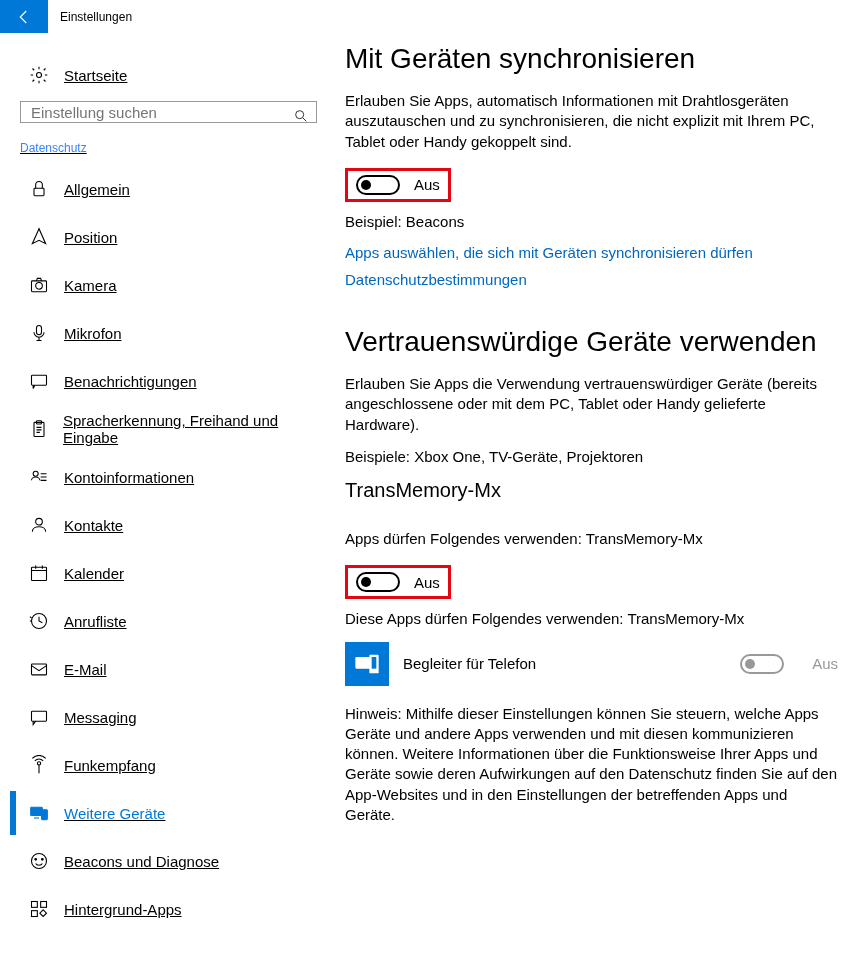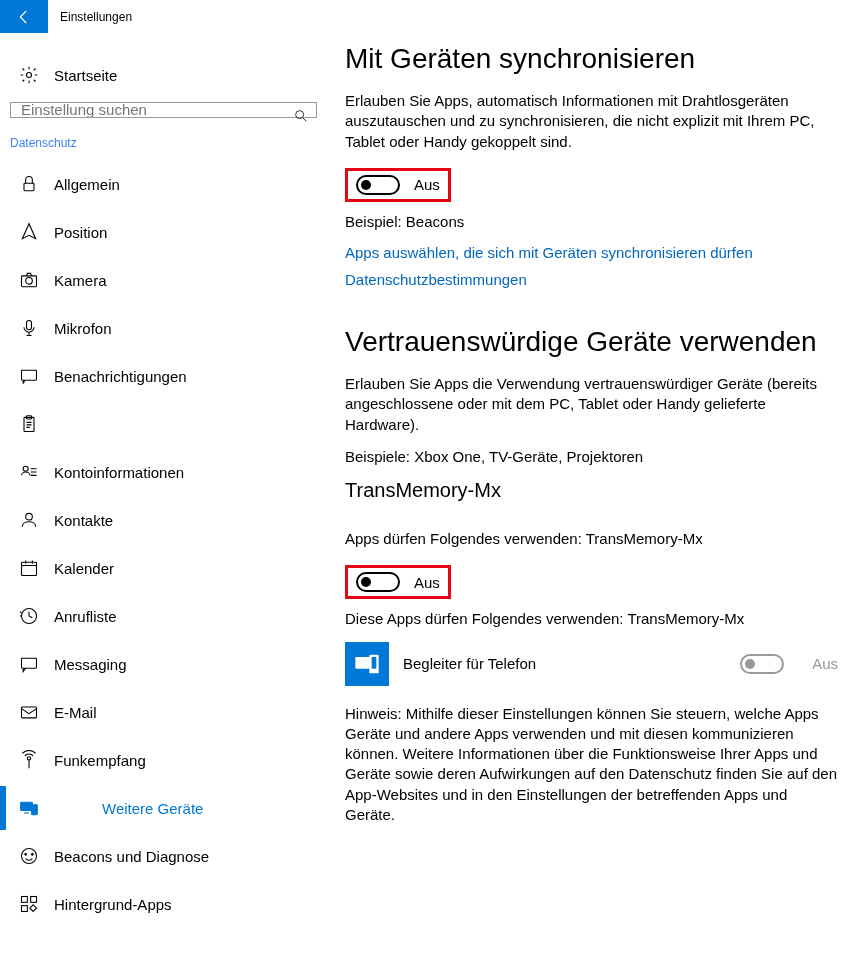--- a/index.html
+++ b/index.html
@@ -2,31 +2,31 @@
 <html><head>
 <meta charset="utf-8">
 <style>
 * { box-sizing: border-box; margin: 0; padding: 0; }
 body { font-family: "Segoe UI", Arial, sans-serif; font-size: 15px; color: #000; background: #fff; width: 863px; }
 .titlebar { height: 33px; display: flex; align-items: center; background: #fff; }
 .back-btn { width: 48px; height: 33px; background: #0078d7; display: flex; align-items: center; justify-content: center; }
 .back-btn svg { width: 18px; height: 18px; stroke: #fff; stroke-width: 1.5; fill: none; }
 .titlebar-title { margin-left: 12px; font-size: 12px; }
 .container { display: flex; }
-.sidebar { width: 335px; padding: 20px 10px 0 10px; }
+.sidebar { width: 335px; padding: 20px 10px 0 20px; text-decoration: underline; }
 .sidebar-top { margin-bottom: 22px; }
 .sb-item { display: flex; align-items: center; height: 44px; padding-left: 8px; cursor: default; margin-bottom: 4px; }
-.sb-item.selected { position: relative; gap: 48px; }
+.sb-item.selected { position: relative; }
 .sb-item.selected::before { content: ""; position: absolute; left: -10px; top: 0; bottom: 0; width: 6px; background: #0078d7; }
 .sb-item.selected .sb-label, .sb-item.selected svg { color: #0078d7; stroke: #0078d7; fill: #0078d7; }
 .sb-icon { width: 22px; height: 22px; display: flex; align-items: center; justify-content: center; margin-right: 14px; }
 .sb-icon svg { width: 20px; height: 20px; stroke: #000; stroke-width: 1.3; fill: none; }
 .sb-label { font-size: 15px; }
 .search-box { position: relative; margin: 0 8px 18px 0; }
-.search-input { width: 100%; height: 16px; padding: 0 34px 0 10px; border: 1px solid #999; font-size: 15px; outline: none; background: #fff; }
+.search-input { width: 100%; height: 22px; padding: 0 34px 0 10px; border: 1px solid #999; font-size: 15px; outline: none; background: #fff; }
 .search-icon { position: absolute; right: 8px; top: 7px; }
 .search-icon svg { width: 16px; height: 16px; stroke: #333; stroke-width: 1.5; fill: none; }
 .section-header { font-size: 12px; color: #3b82f6; padding-left: 0px; margin-bottom: 12px; }
 .content { flex: 1; padding: 10px 25px 0 10px; }
 h1 { font-size: 28px; font-weight: 300; margin-bottom: 16px; }
 h2 { font-size: 20px; font-weight: 400; margin-top: 6px; margin-bottom: 27px; }
 .desc { font-size: 15px; line-height: 1.35; margin-bottom: 12px; }
 .note { font-size: 15px; line-height: 1.35; margin-top: 18px; }
 .toggle { width: 44px; height: 20px; border: 2px solid #000; border-radius: 10px; position: relative; background: #fff; margin-right: 14px; }
 .toggle .knob { width: 10px; height: 10px; background: #000; border-radius: 50%; position: absolute; top: 3px; left: 3px; }
@@ -124,20 +124,21 @@
       <span class="sb-label">Benachrichtigungen</span>
     </div>
     <div class="sb-item">
       <span class="sb-icon">
           <svg viewBox="0 0 24 24">
             <rect x="6" y="4" width="12" height="17" rx="1"></rect>
             <rect x="9" y="2" width="6" height="4" rx="1"></rect>
             <path d="M9 10h6M9 13h6M9 16h4"></path>
           </svg>
         </span>
+      <span class="sb-label">Spracherkennung, Freihand und Eingabe</span>
     </div>
     <div class="sb-item">
       <span class="sb-icon">
           <svg viewBox="0 0 24 24">
             <circle cx="8" cy="8" r="3"></circle>
             <path d="M14 8h7M14 12h7M14 16h7M3 16c0-2 2-4 5-4s5 2 5 4"></path>
           </svg>
         </span>
       <span class="sb-label">Kontoinformationen</span>
     </div>
@@ -164,34 +165,34 @@
           <svg viewBox="0 0 24 24">
             <circle cx="12" cy="12" r="9"></circle>
             <path d="M12 7v5l4 2M3 12H1M3 8l-2-1"></path>
           </svg>
         </span>
       <span class="sb-label">Anrufliste</span>
     </div>
     <div class="sb-item">
       <span class="sb-icon">
           <svg viewBox="0 0 24 24">
+            <rect x="3" y="6" width="18" height="13" rx="1"></rect>
+            <path d="M3 8l9 6 9-6"></path>
+          </svg>
+        </span>
+      <span class="sb-label">E-Mail</span>
+    </div>
+    <div class="sb-item">
+      <span class="sb-icon">
+          <svg viewBox="0 0 24 24">
             <rect x="3" y="5" width="18" height="12" rx="1"></rect>
             <path d="M8 17l-3 4v-4"></path>
           </svg>
         </span>
       <span class="sb-label">Messaging</span>
-    </div>
-    <div class="sb-item">
-      <span class="sb-icon">
-          <svg viewBox="0 0 24 24">
-            <rect x="3" y="6" width="18" height="13" rx="1"></rect>
-            <path d="M3 8l9 6 9-6"></path>
-          </svg>
-        </span>
-      <span class="sb-label">E-Mail</span>
     </div>
     <div class="sb-item">
       <span class="sb-icon">
           <svg viewBox="0 0 24 24">
             <path d="M12 12v10M7 7a7 7 0 0 1 10 0M4 4a11 11 0 0 1 16 0"></path>
             <circle cx="12" cy="10" r="2"></circle>
           </svg>
         </span>
       <span class="sb-label">Funkempfang</span>
     </div>

